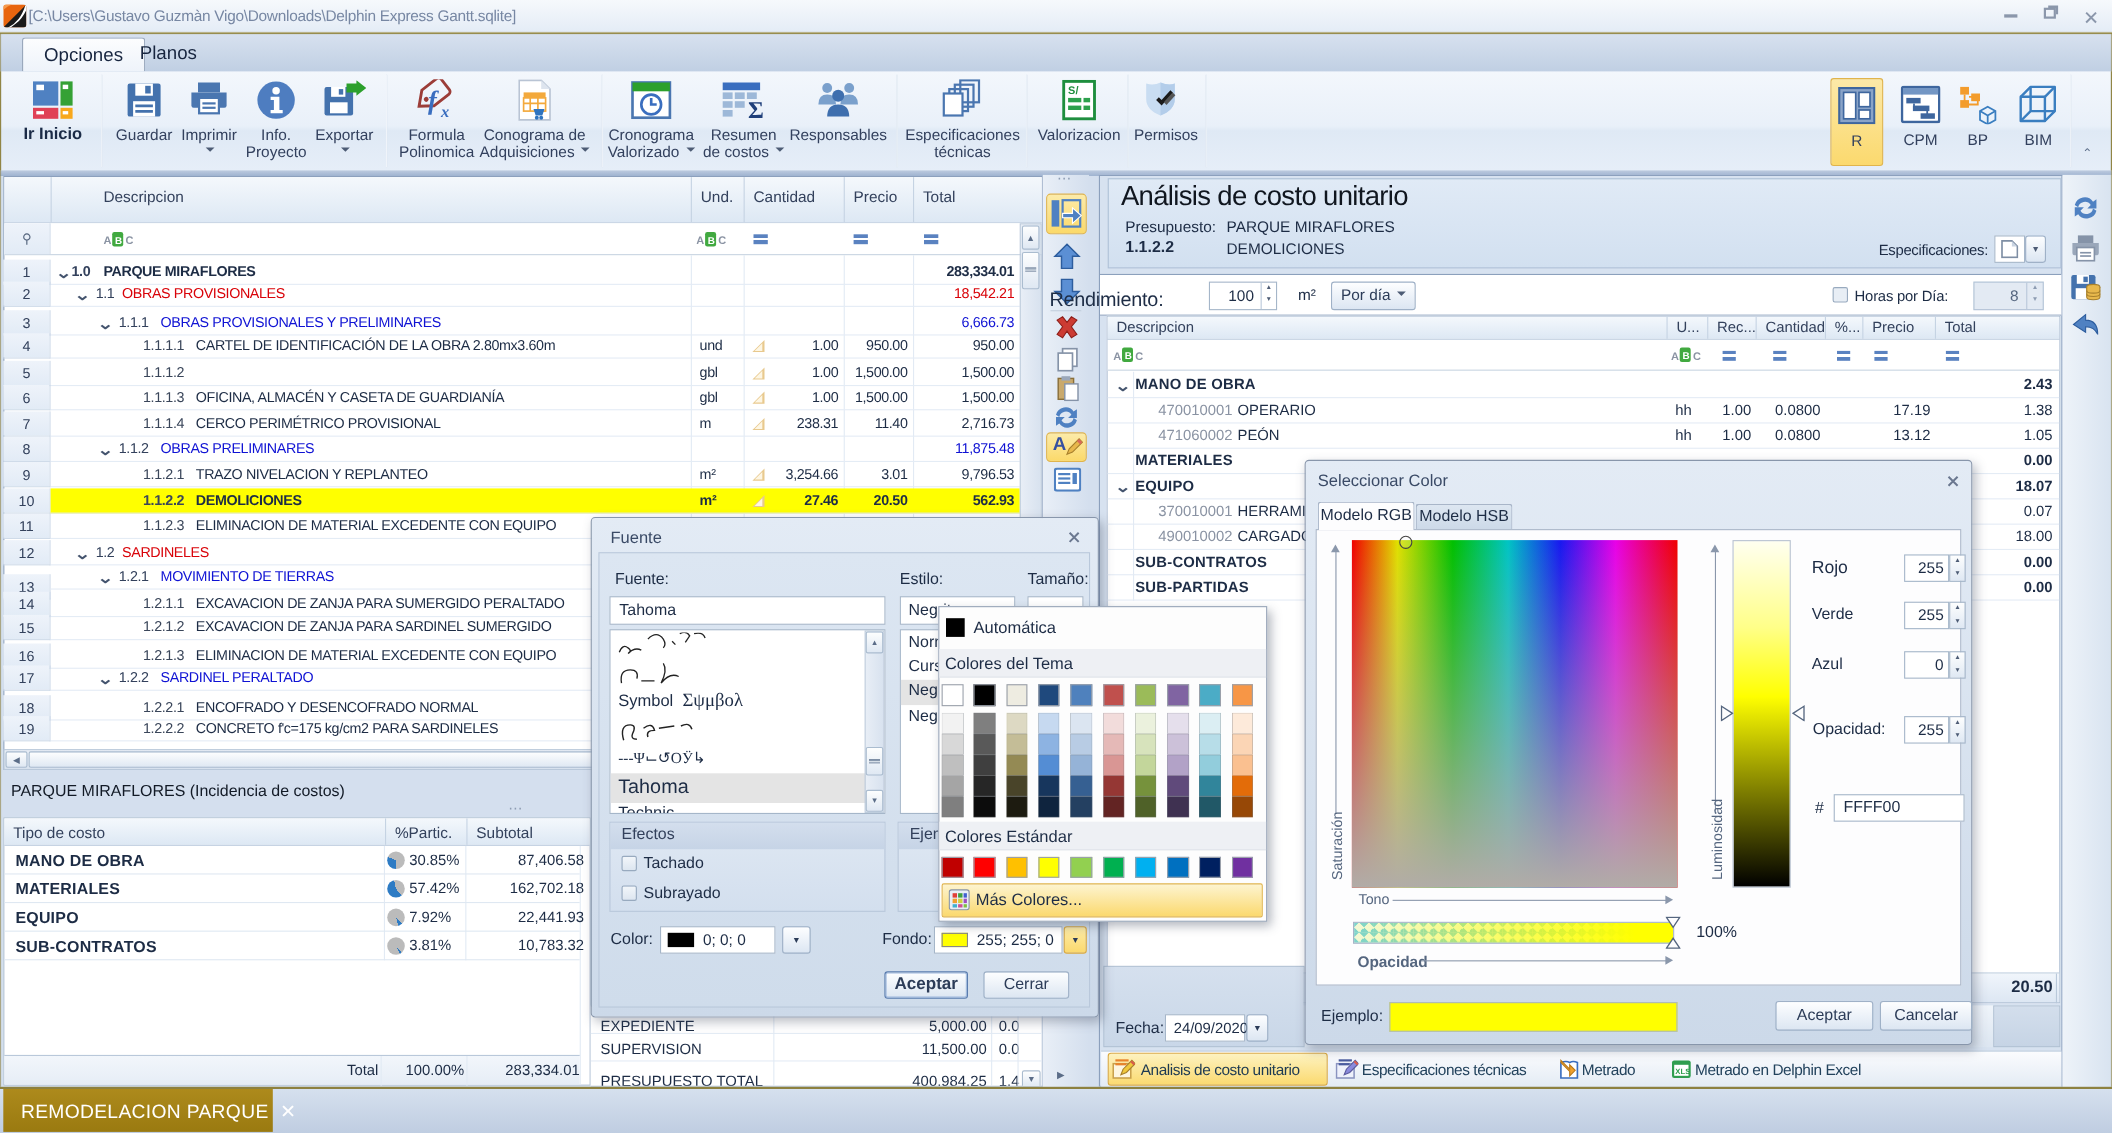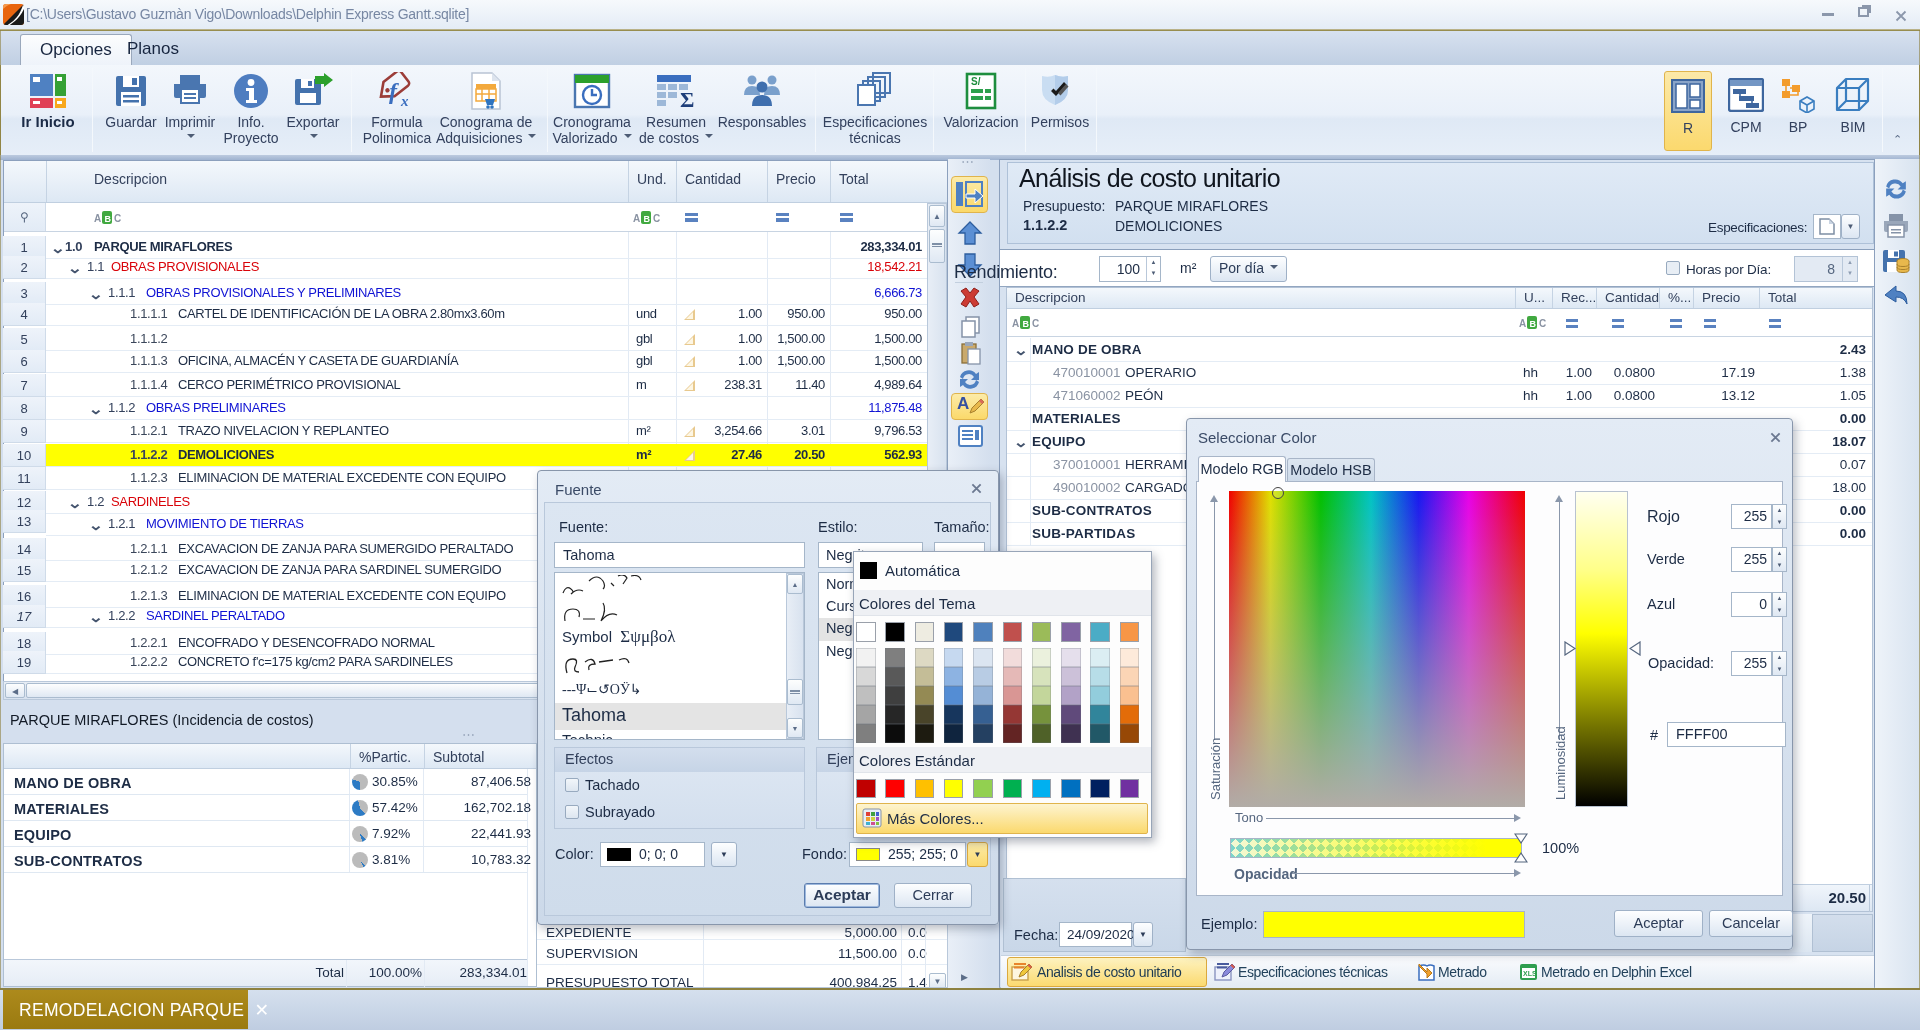--- a/index.html
+++ b/index.html
@@ -444,21 +444,21 @@
 <span class="num " style="left:786px;width:90px;">1,500.00</span>
 </div>
 <div class="rnum" style="top:374.1px;">7</div>
 <div class="lrow" style="top:374.1px;">
 <span class="abs " style="left:84px;color:#3a465a;">1.1.1.4</span>
 <span class="abs " style="left:132px;">CERCO PERIMÉTRICO PROVISIONAL</span>
 <span class="abs " style="left:590px;">m</span>
 <span class="tri" style="left:638px;top:6px;"></span>
 <span class="num " style="left:654px;width:62px;">238.31</span>
 <span class="num " style="left:722px;width:57px;">11.40</span>
-<span class="num " style="left:786px;width:90px;">4,989.64</span>
+<span class="num " style="left:786px;width:90px;">2,716.73</span>
 </div>
 <div class="rnum" style="top:397.0px;">8</div>
 <div class="lrow" style="top:397.0px;">
 <span class="exp" style="left:44px;top:1px;">⌄</span>
 <span class="abs " style="left:62px;color:#33415c;">1.1.2</span>
 <span class="abs blue" style="left:100px;">OBRAS PRELIMINARES</span>
 <span class="num blue" style="left:786px;width:90px;">11,875.48</span>
 </div>
 <div class="rnum" style="top:420.3px;">9</div>
 <div class="lrow" style="top:420.3px;">
@@ -485,42 +485,42 @@
 <span class="abs " style="left:84px;color:#3a465a;">1.1.2.3</span>
 <span class="abs " style="left:132px;">ELIMINACION DE MATERIAL EXCEDENTE CON EQUIPO</span>
 <span class="tri" style="left:638px;top:6px;"></span>
 </div>
 <div class="rnum" style="top:491.0px;">12</div>
 <div class="lrow" style="top:491.0px;">
 <span class="exp" style="left:23px;top:1px;">⌄</span>
 <span class="abs " style="left:41px;color:#33415c;">1.2</span>
 <span class="abs red" style="left:65px;">SARDINELES</span>
 </div>
-<div class="rnum" style="top:510px;">13</div>
+<div class="rnum" style="top:522px;">13</div>
 <div class="lrow" style="top:512.7px;">
 <span class="exp" style="left:44px;top:1px;">⌄</span>
 <span class="abs " style="left:62px;color:#33415c;">1.2.1</span>
 <span class="abs blue" style="left:100px;">MOVIMIENTO DE TIERRAS</span>
 </div>
 <div class="rnum" style="top:538.0px;">14</div>
 <div class="lrow" style="top:538.0px;">
 <span class="abs " style="left:84px;color:#3a465a;">1.2.1.1</span>
 <span class="abs " style="left:132px;">EXCAVACION DE ZANJA PARA SUMERGIDO PERALTADO</span>
 </div>
 <div class="rnum" style="top:558.9000000000001px;">15</div>
 <div class="lrow" style="top:558.9000000000001px;">
 <span class="abs " style="left:84px;color:#3a465a;">1.2.1.2</span>
 <span class="abs " style="left:132px;">EXCAVACION DE ZANJA PARA SARDINEL SUMERGIDO</span>
 </div>
 <div class="rnum" style="top:585.0px;">16</div>
 <div class="lrow" style="top:585.0px;">
 <span class="abs " style="left:84px;color:#3a465a;">1.2.1.3</span>
 <span class="abs " style="left:132px;">ELIMINACION DE MATERIAL EXCEDENTE CON EQUIPO</span>
 </div>
-<div class="rnum" style="top:605.1px;font-style:italic;">17</div>
+<div class="rnum" style="top:605.1px;">17</div>
 <div class="lrow" style="top:605.1px;">
 <span class="exp" style="left:44px;top:1px;">⌄</span>
 <span class="abs " style="left:62px;color:#33415c;">1.2.2</span>
 <span class="abs blue" style="left:100px;">SARDINEL PERALTADO</span>
 </div>
 <div class="rnum" style="top:632.0px;">18</div>
 <div class="lrow" style="top:632.0px;">
 <span class="abs " style="left:84px;color:#3a465a;text-align:right;">1.2.2.1</span>
 <span class="abs " style="left:132px;">ENCOFRADO Y DESENCOFRADO NORMAL</span>
 </div>
@@ -599,20 +599,21 @@
       </g>
     </svg>
 </div>
 
 <div id="incid-items">
 <div class="abs" style="left:10px;top:712px;font-size:14.5px;color:#121a26;">PARQUE MIRAFLORES (Incidencia de costos)</div>
 <div class="abs" style="left:462px;top:733px;width:18px;height:4px;color:#8d9cb2;font-size:13px;line-height:4px;letter-spacing:1px;">⋯</div>
 
 <div class="abs pane" style="left:3px;top:743px;width:534px;height:244px;"></div>
 <div class="abs gridhead" style="left:4px;top:744px;width:532px;height:25px;">
+  <div class="hcell" style="left:0px;width:346px;border-left:none;padding-top:5px;">Tipo de costo</div>
   <div class="hcell" style="left:346px;width:74px;padding-top:5px;">%Partic.</div>
   <div class="hcell" style="left:420px;width:107px;padding-top:5px;">Subtotal</div>
 </div>
 <div class="cellline" style="left:349px;top:769px;width:1px;height:104px;"></div>
 <div class="cellline" style="left:423px;top:769px;width:1px;height:104px;"></div>
 <div class="cellline" style="left:527px;top:769px;width:1px;height:217px;"></div>
 <div id="incrows">
 <div class="abs" style="left:4px;top:769.2px;width:523px;height:25.85px;border-bottom:1px solid #dfe8f2;font-size:14.5px;">
 <span class="abs bold" style="left:10px;top:6px;letter-spacing:0.2px;">MANO DE OBRA</span>
 <span class="abs" style="left:348px;top:5px;width:16px;height:16px;border-radius:50%;background:conic-gradient(from 180deg, #2d7bc4 0deg 111deg, #bbb 111deg 360deg);"></span>

